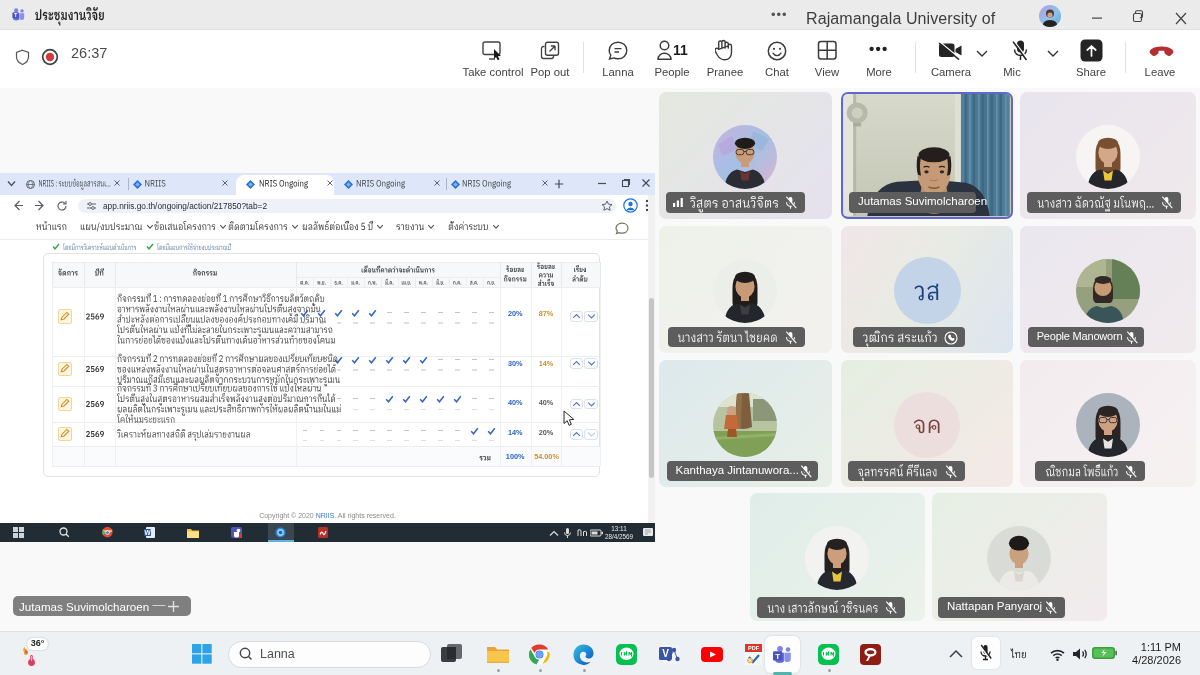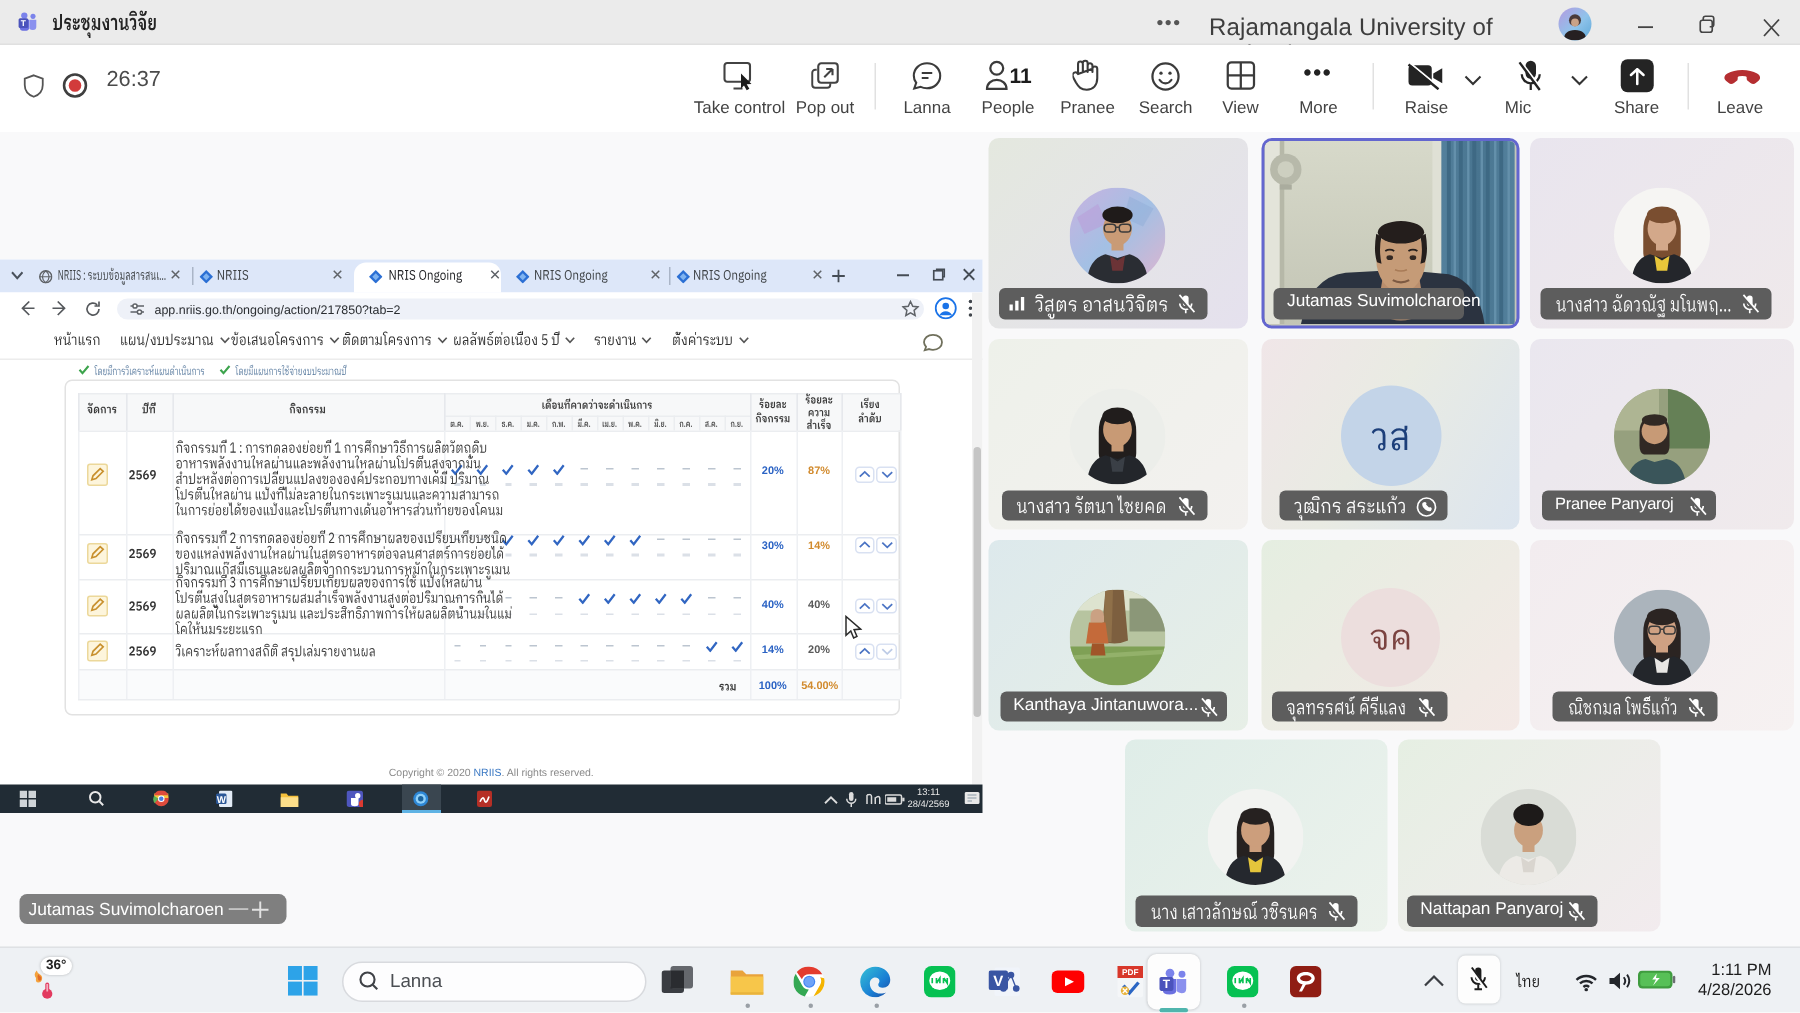--- a/index.html
+++ b/index.html
@@ -109,39 +109,39 @@
  <svg class="abs" style="left:715px;top:9px" width="20" height="23" viewBox="0 0 20 23">
         <path d="M6.2 11V4.6a1.6 1.6 0 0 1 3.2 0V10m0-5.9a1.6 1.6 0 0 1 3.2 0V10m0-4.2a1.6 1.6 0 0 1 3.2 0V10m0-2.1a1.6 1.6 0 0 1 3.2 0v6.3c0 4.6-2.7 7.6-7 7.6-3.8 0-5.4-1.7-7.2-4.8L3 13.6c-.8-1.3-.4-2.6.7-3.2 1-.5 2 0 2.5 1z" fill="none" stroke="#3b3b3b" stroke-width="1.4" stroke-linecap="round" stroke-linejoin="round" transform="translate(-2.5,-1)"></path>
       </svg>
  <div class="tlabel" style="left:725px">Pranee</div>
  <svg class="abs" style="left:766px;top:10px" width="22" height="22" viewBox="0 0 22 22">
         <circle cx="11" cy="11" r="8.7" fill="none" stroke="#3b3b3b" stroke-width="1.5"></circle>
         <circle cx="8" cy="8.8" r="1.1" fill="#3b3b3b"></circle>
         <circle cx="14" cy="8.8" r="1.1" fill="#3b3b3b"></circle>
         <path d="M7 13.2c1 1.6 2.4 2.4 4 2.4s3-.8 4-2.4" fill="none" stroke="#3b3b3b" stroke-width="1.4" stroke-linecap="round"></path>
       </svg>
- <div class="tlabel" style="left:777px">Search</div>
+ <div class="tlabel" style="left:777px">Chat</div>
  <svg class="abs" style="left:817px;top:10px" width="21" height="21" viewBox="0 0 21 21">
         <rect x="1.5" y="1.5" width="17.5" height="17.5" rx="2.5" fill="none" stroke="#3b3b3b" stroke-width="1.5"></rect>
         <path d="M10.2 1.5v17.5M1.5 10.2h17.5" stroke="#3b3b3b" stroke-width="1.5"></path>
       </svg>
  <div class="tlabel" style="left:827px">View</div>
  <div class="abs" style="left:869px;top:10px;font-size:15px;font-weight:bold;color:#222;letter-spacing:1.2px">•••</div>
  <div class="tlabel" style="left:879px">More</div>
  <div class="vsep" style="left:915px"></div>
  <svg class="abs" style="left:938px;top:11px" width="26" height="19" viewBox="0 0 26 19">
         <rect x="1" y="2.5" width="15.5" height="13.5" rx="2.5" fill="#242424"></rect>
         <path d="M17.5 8l6-3.5v10L17.5 11z" fill="#242424"></path>
         <path d="M2 1l20 16.5" stroke="#fff" stroke-width="1.2"></path>
         <path d="M1 2l20 16.5" stroke="#242424" stroke-width="1.6"></path>
       </svg>
  <svg class="abs" style="left:975px;top:19px" width="14" height="9">
         <path d="M2 2l5 5 5-5" fill="none" stroke="#333" stroke-width="1.4"></path>
       </svg>
- <div class="tlabel" style="left:951px">Raise</div>
+ <div class="tlabel" style="left:951px">Camera</div>
  <svg class="abs" style="left:1011px;top:9px" width="19" height="23" viewBox="0 0 19 23">
         <rect x="6" y="1.5" width="7" height="12" rx="3.5" fill="#242424"></rect>
         <path d="M3.5 10.5a6 6 0 0 0 12 0M9.5 16.5v4.5" fill="none" stroke="#242424" stroke-width="1.5"></path>
         <path d="M3 2l13.5 18" stroke="#fff" stroke-width="1.3"></path>
         <path d="M2 2.6L15.5 21" stroke="#242424" stroke-width="1.6"></path>
       </svg>
  <svg class="abs" style="left:1046px;top:19px" width="14" height="9">
         <path d="M2 2l5 5 5-5" fill="none" stroke="#333" stroke-width="1.4"></path>
       </svg>
  <div class="tlabel" style="left:1012px">Mic</div>
@@ -697,21 +697,21 @@
       <div class="avcirc" style="left:1075.75px;top:170.5px;width:64px;height:64px"><svg width="64" height="64" viewBox="0 0 64 64">
           <rect width="64" height="64" fill="#96a07e"></rect>
           <rect x="36" y="0" width="28" height="40" fill="#5d7a4f" opacity=".85"></rect>
           <rect x="0" y="0" width="30" height="28" fill="#b3b896" opacity=".85"></rect>
           <path d="M17 29q0-10.5 10-10.5T37 29v9q0 5-3 6h-14q-3-1-3-6z" fill="#312924"></path>
           <circle cx="27" cy="28.5" r="8.6" fill="#c79a76"></circle>
           <ellipse cx="27" cy="21" rx="8.4" ry="3.9" fill="#312924"></ellipse>
           <path d="M8 64q2-15 13-17l6 2 8-2q11 2 13 17z" fill="#3a555a"></path>
         </svg></div>
       <div class="pill" style="left:1027.7px;top:238.7px;width:116px"></div>
-      <div class="abs" style="left:1036.7px;top:241.8px;font-size:11px;letter-spacing:-.2px;color:#fff">Pranee Panyaroj</div>
+      <div class="abs" style="left:1036.7px;top:241.8px;font-size:11px;letter-spacing:-.2px;color:#fff">People Manoworn</div>
       <svg class="abs" style="left:1125.2px;top:242.6px" width="13" height="14" viewBox="0 0 13 14">
         <rect x="4.6" y="1" width="3.8" height="7" rx="1.9" fill="#fff"></rect>
         <path d="M2.5 6.3a4 4 0 0 0 8 0M6.5 10.3v2.5" fill="none" stroke="#fff" stroke-width="1.1"></path>
         <path d="M1.5 1l10 11.5" stroke="#5d5d5d" stroke-width="2"></path>
         <path d="M2.3 .6l10 11.5" stroke="#fff" stroke-width="1.1"></path>
       </svg>
       <div class="tile" style="left:658.6px;top:271.5px;width:173.7px;height:127.5px;background:linear-gradient(135deg,#dde9ec,#e7efe7)"></div>
       <div class="avcirc" style="left:713.45px;top:304.5px;width:64px;height:64px"><svg width="64" height="64" viewBox="0 0 64 64">
           <rect width="64" height="64" fill="#b7c4a0"></rect>
           <rect x="0" y="0" width="64" height="14" fill="#dde3cf"></rect>

